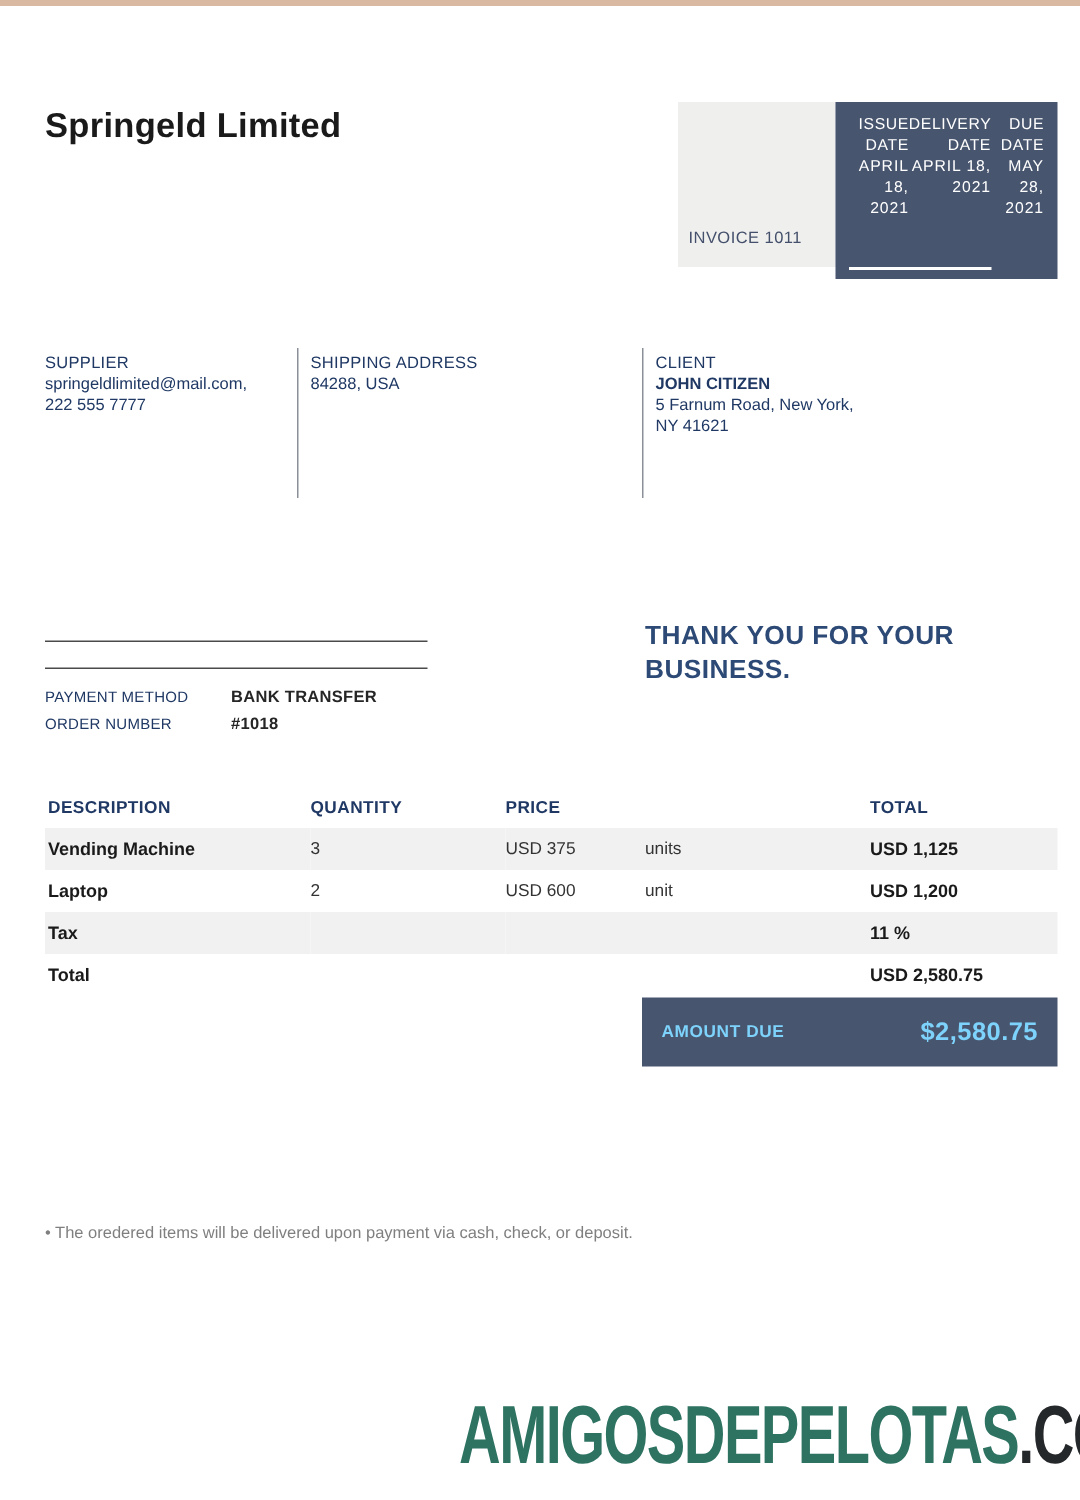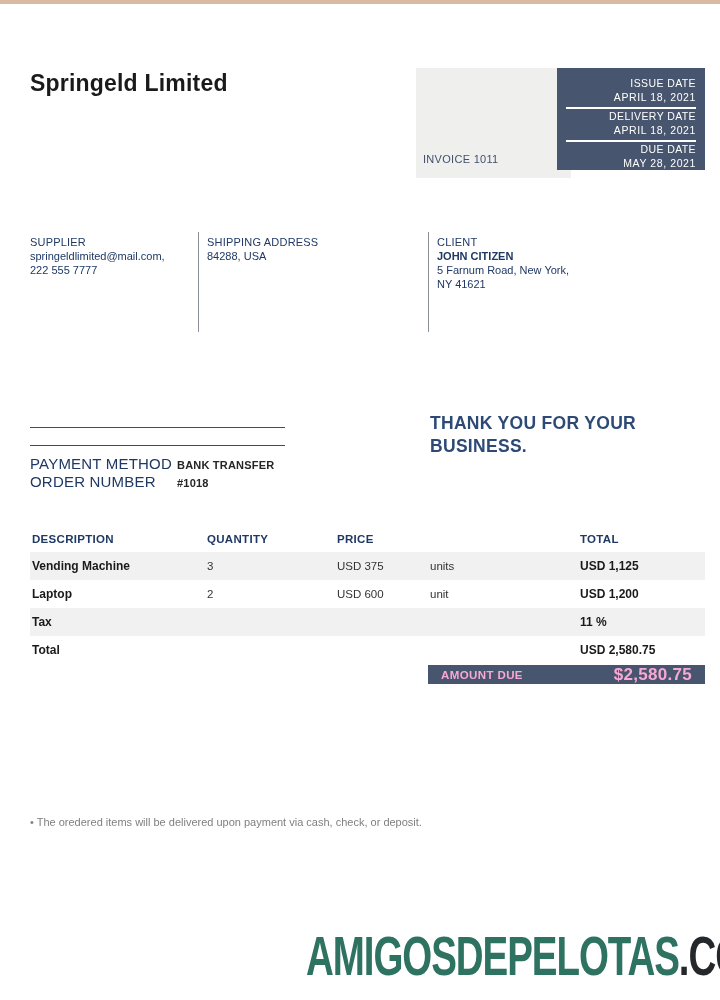--- a/index.html
+++ b/index.html
@@ -15,33 +15,33 @@
     position: absolute; left: 0; top: 0; width: 720px; height: 4px;
     background: var(--tan, #d9b9a1);
   }
   
   .company-title {
     position: absolute; left: 30px; top: 70px;
     font-size: 23px; font-weight: bold; color: #1a1a1a;
     letter-spacing: 0.2px;
   }
   .invoice-box {
-    position: absolute; left: 416px; top: 68px; width: 155px; height: 110px;
+    position: absolute; left: 452px; top: 68px; width: 155px; height: 110px;
     background: var(--boxgray, #efefee);
   }
   .invoice-number {
     position: absolute; left: 7px; bottom: 13px;
     font-size: 11px; color: #44506b; letter-spacing: 0.3px;
   }
   .dates-box {
-    position: absolute; left: 557px; top: 68px; width: 148px; height: 102px;
+    position: absolute; left: 557px; top: 68px; width: 148px; height: 118px;
     background: var(--navybox, #48556e);
     color: #ffffff; text-align: right;
     padding: 8px 9px 6px 9px;
-    display: flex; flex-direction: column; justify-content: flex-start;
+    display: flex; justify-content: flex-end;
   }
   .date-group { padding-bottom: 3px; }
   .date-group.underlined { border-bottom: 2px solid #ffffff; }
   .date-label { font-size: 10.5px; letter-spacing: 0.4px; line-height: 14px; }
   .date-value { font-size: 10.5px; letter-spacing: 0.6px; line-height: 14px; }
   
   .party { position: absolute; top: 235px; font-size: 11px; color: var(--navy, #1f3864); line-height: 14px; }
   .party-supplier { left: 30px; width: 160px; }
   .party-shipping { left: 207px; width: 200px; }
   .party-client { left: 437px; width: 220px; }
@@ -50,21 +50,21 @@
   .v-divider { position: absolute; top: 232px; width: 1px; height: 100px; background: #8a8f98; }
   .v-divider.d1 { left: 198px; }
   .v-divider.d2 { left: 428px; }
   
   .payment-block { position: absolute; left: 30px; top: 410px; width: 255px; }
   .payment-row {
     display: flex; align-items: baseline;
     border-bottom: 1px solid #4a4a4a;
     padding: 1px 0 2px 0; height: 18px;
   }
-  .payment-label { width: 147px; font-size: 15px; color: var(--navy, #1f3864); letter-spacing: 0.2px; }
+  .payment-label { width: 124px; font-size: 10px; color: var(--navy, #1f3864); letter-spacing: 0.2px; }
   .payment-value { font-size: 11px; font-weight: bold; color: #262626; letter-spacing: 0.2px; margin-top: 48px; }
   .thank-you {
     position: absolute; left: 430px; top: 412px; width: 262px;
     font-size: 17.5px; font-weight: bold; color: var(--thanks, #2d4a76);
     line-height: 23px; letter-spacing: 0.3px;
   }
   
   .items-table { position: absolute; left: 30px; top: 533px; width: 675px; border-collapse: collapse; }
   .items-table th {
     text-align: left; font-size: 11.5px; font-weight: bold;
@@ -73,22 +73,22 @@
   }
   .items-table td { font-size: 11.5px; color: #333333; height: 28px; vertical-align: middle; }
   .items-table .col-desc  { width: 177px; padding-left: 2px; }
   .items-table .col-qty   { width: 130px; }
   .items-table .col-price { width: 93px; }
   .items-table .col-unit  { width: 150px; }
   .items-table .col-total { width: 125px; }
   .items-table td.cell-desc, .items-table td.cell-total { font-weight: bold; color: #1a1a1a; font-size: 12px; }
   .items-table tr.row-shaded td { background: var(--rowgray, #f1f1f1); }
   .amount-due-bar {
-    position: absolute; left: 428px; top: 665px; width: 277px; height: 19px;
-    background: var(--navybox, #48556e); color: #f9a8d4;
+    position: absolute; left: 428px; top: 665px; width: 277px; height: 46px;
+    background: var(--navybox, #48556e); color: #7dd3fc;
     display: flex; align-items: center; justify-content: space-between;
     padding: 0 13px;
   }
   .amount-due-label { font-size: 11.5px; font-weight: bold; letter-spacing: 0.4px; }
   .amount-due-value { font-size: 17px; font-weight: bold; letter-spacing: 0.3px; }
   
   .terms { position: absolute; left: 30px; top: 813px; width: 500px; color: var(--gray, #7f7f7f); }
   .terms-title { font-size: 11.5px; font-weight: bold; margin-bottom: 5px; }
   .terms-item { font-size: 11px; line-height: 19px; }
   

